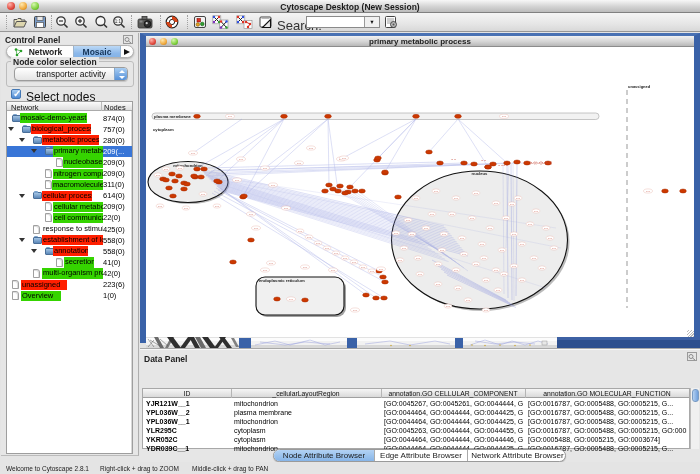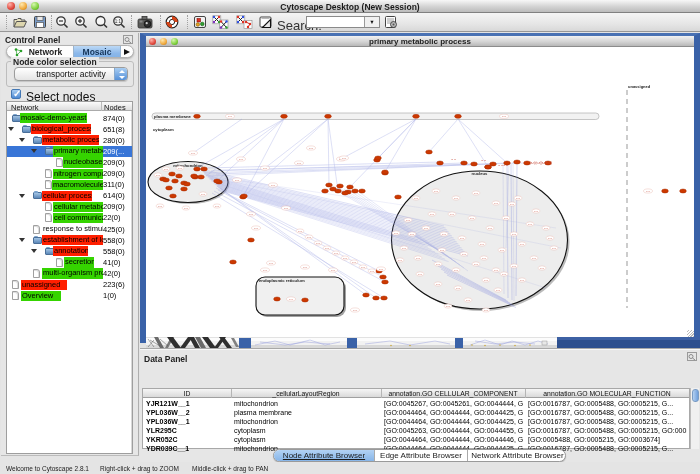--- a/index.html
+++ b/index.html
@@ -75,21 +75,21 @@
   .dh { position:absolute; top:1px; font-size:6.8px; color:#111; text-align:center; }
   .dcol { position:absolute; top:0; width:1px; height:9px; background:#b5b5b5; }
   .drow { left:0; width:546px; height:9px; }
   .dcell { position:absolute; top:0; font-size:7px; color:#000; white-space:nowrap; overflow:hidden; height:9px; line-height:9px; }
   .dbold { font-weight:bold; }
   #dp-vscroll { left:550px; top:39px; width:9px; height:61px; background:#f0f0f0; border-left:1px solid #bbb; }
   #dp-vscroll .thumb { left:1px; top:1px; width:7px; height:13px; background:linear-gradient(90deg,#b4d0f0,#6f9fdc); border-radius:3px; border:1px solid #7a9cc4; }
   
   #btabs { left:273px; top:449px; width:293px; height:13px; background:#fff; border:1px solid #9a9a9a; border-radius:7px; overflow:hidden; box-shadow:0 1px 1px rgba(0,0,0,0.2); }
   .btab { position:absolute; top:0; height:13px; font-size:8px; color:#1a1a1a; text-align:center; line-height:12.5px; }
-  #btab1 { left:0; width:100px; background:linear-gradient(#b2d2f4,#7fb0e6);text-decoration:underline; }
+  #btab1 { left:0; width:100px; background:linear-gradient(#b2d2f4,#7fb0e6); }
   #btab2 { left:100px; width:93px; border-left:1px solid #aaa; }
   #btab3 { left:193px; width:100px; border-left:1px solid #aaa; }
   
   #statusbar { left:0; top:462px; width:700px; height:12px; background:#e4e4e4; font-size:6.5px; color:#222; }
   #statusbar span { position:absolute; top:3px; }
 </style>
 </head>
 <body>
 
   <div id="titlebar" class="abs">
@@ -229,21 +229,21 @@
       <div id="treerows">
         <div class="abs trow" style="top:10.5px;">
           <div class="fold" style="left:5px"></div>
           <div class="tlab gbg" style="left:13px;width:67px">mosaic-demo-yeast</div>
           <div class="tval" style="">874(0)</div>
         </div>
         <div class="abs trow" style="top:21.6px;">
           <div class="tri" style="left:1px"></div>
           <div class="fold" style="left:15px"></div>
           <div class="tlab rbg" style="left:24px;width:60px">biological_process</div>
-          <div class="tval" style="">651(8)</div>
+          <div class="tval" style="">757(0)</div>
         </div>
         <div class="abs trow" style="top:32.7px;">
           <div class="tri" style="left:12px"></div>
           <div class="fold" style="left:26px"></div>
           <div class="tlab rbg" style="left:35px;width:57px">metabolic process</div>
           <div class="tval" style="">280(0)</div>
         </div>
         <div class="abs trow" style="top:43.8px;background:#3875d7;">
           <div class="tri" style="left:24px"></div>
           <div class="fold" style="left:38px"></div>

